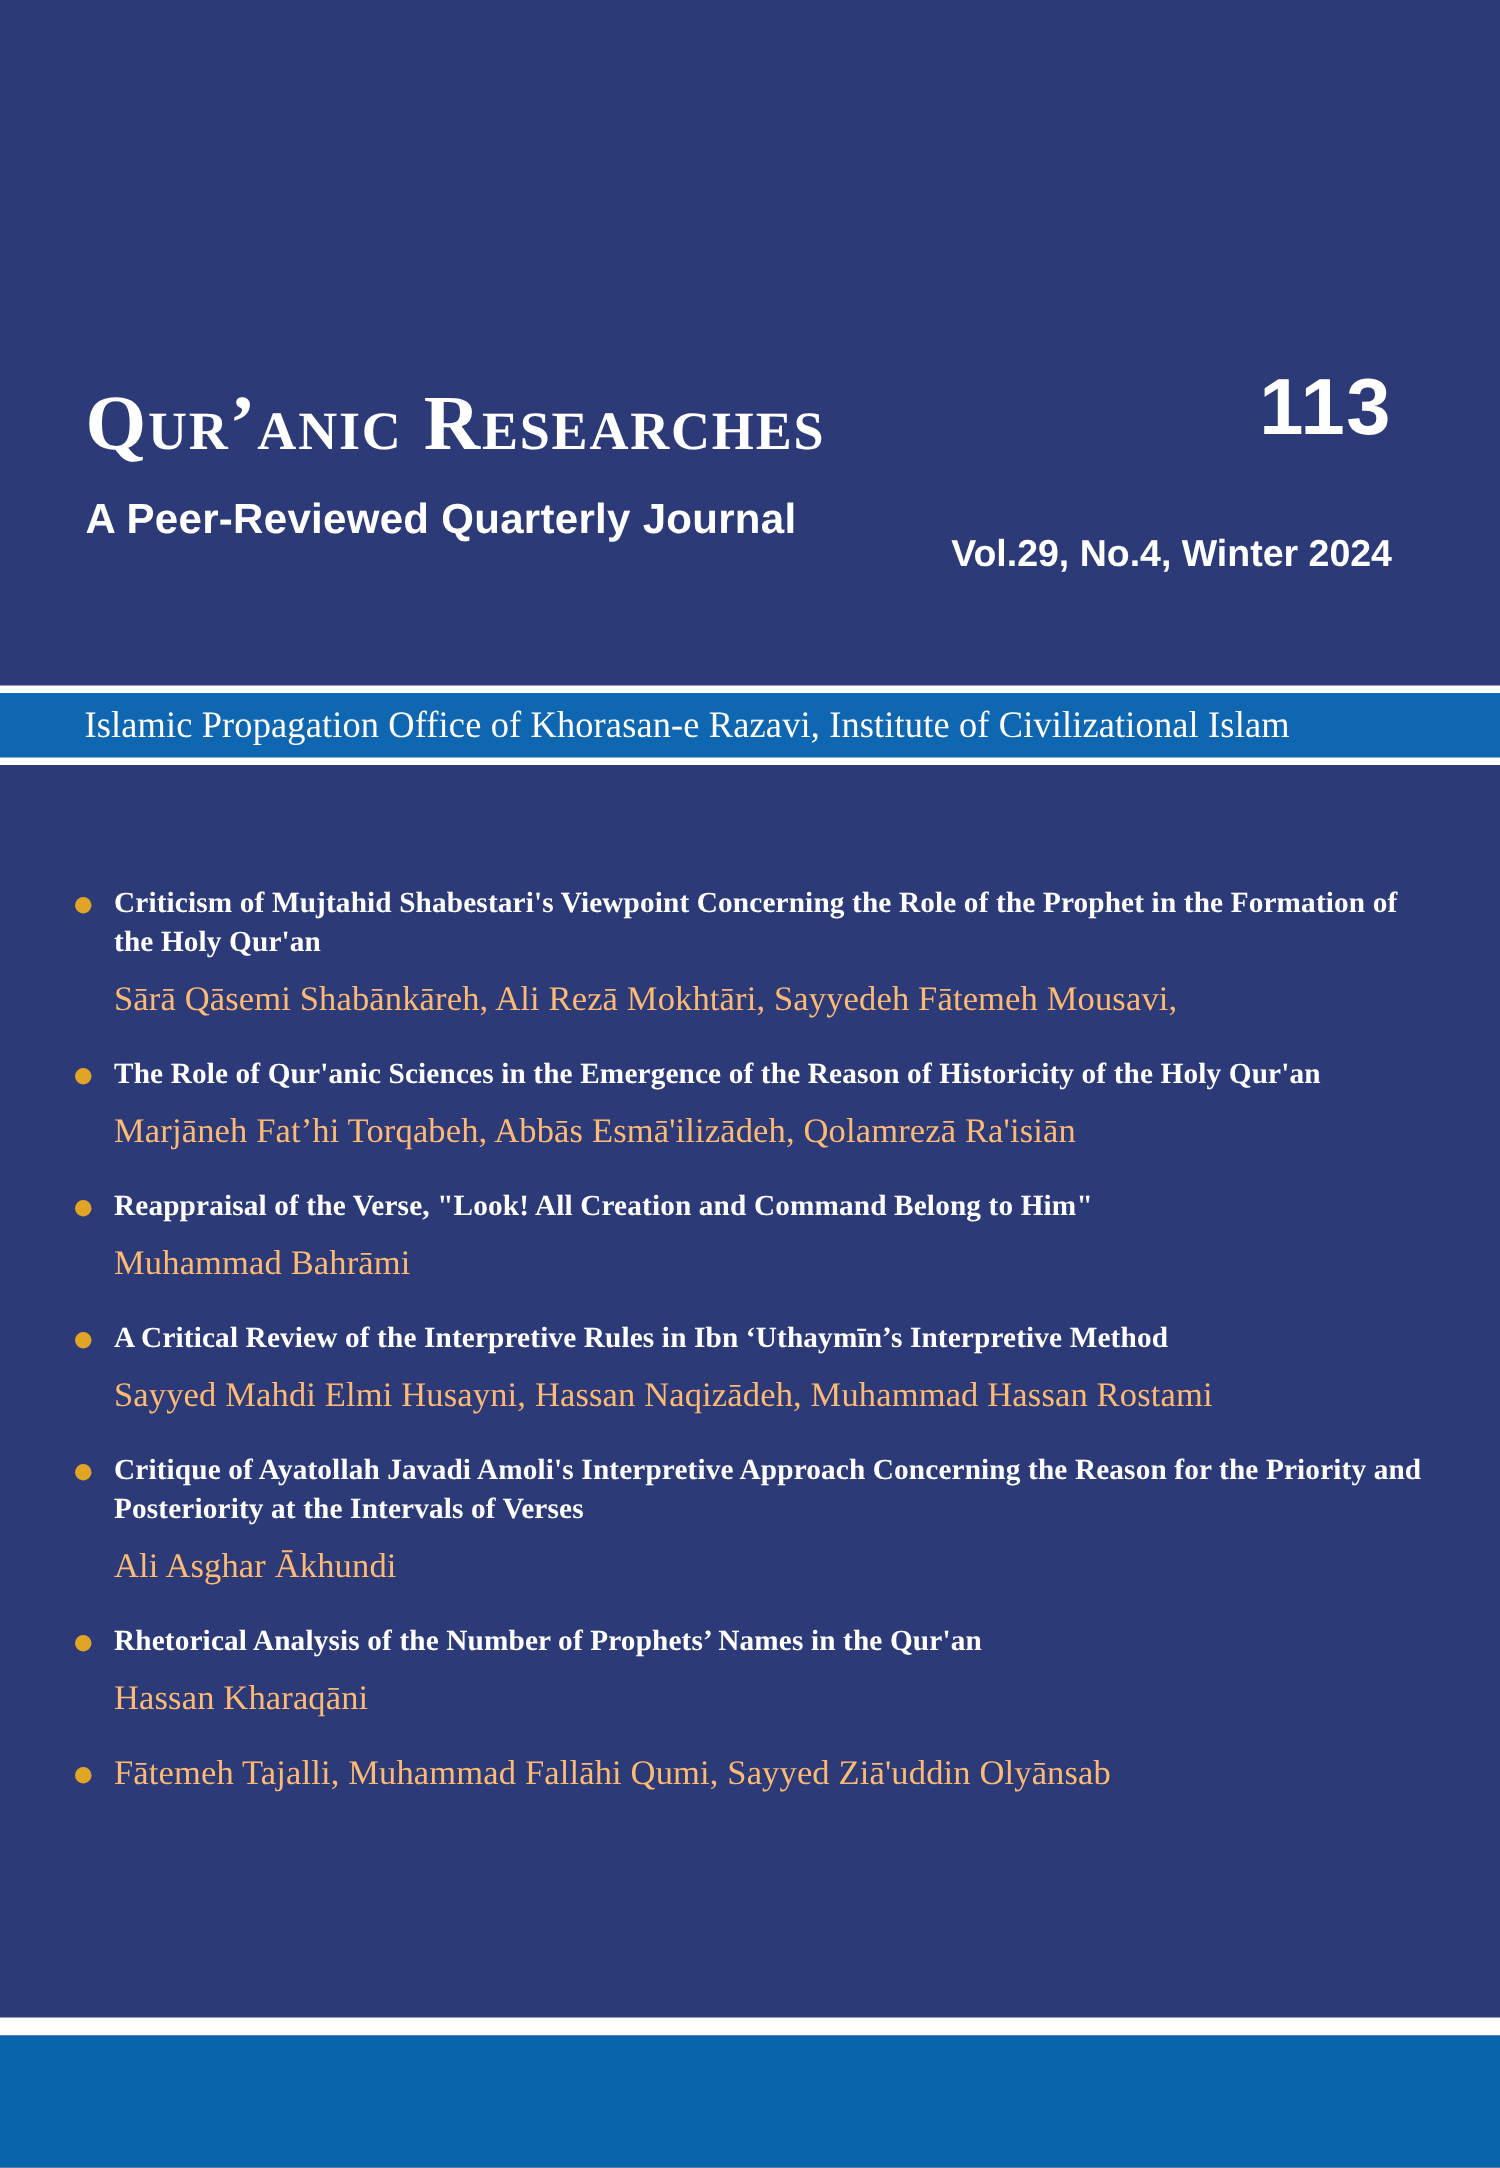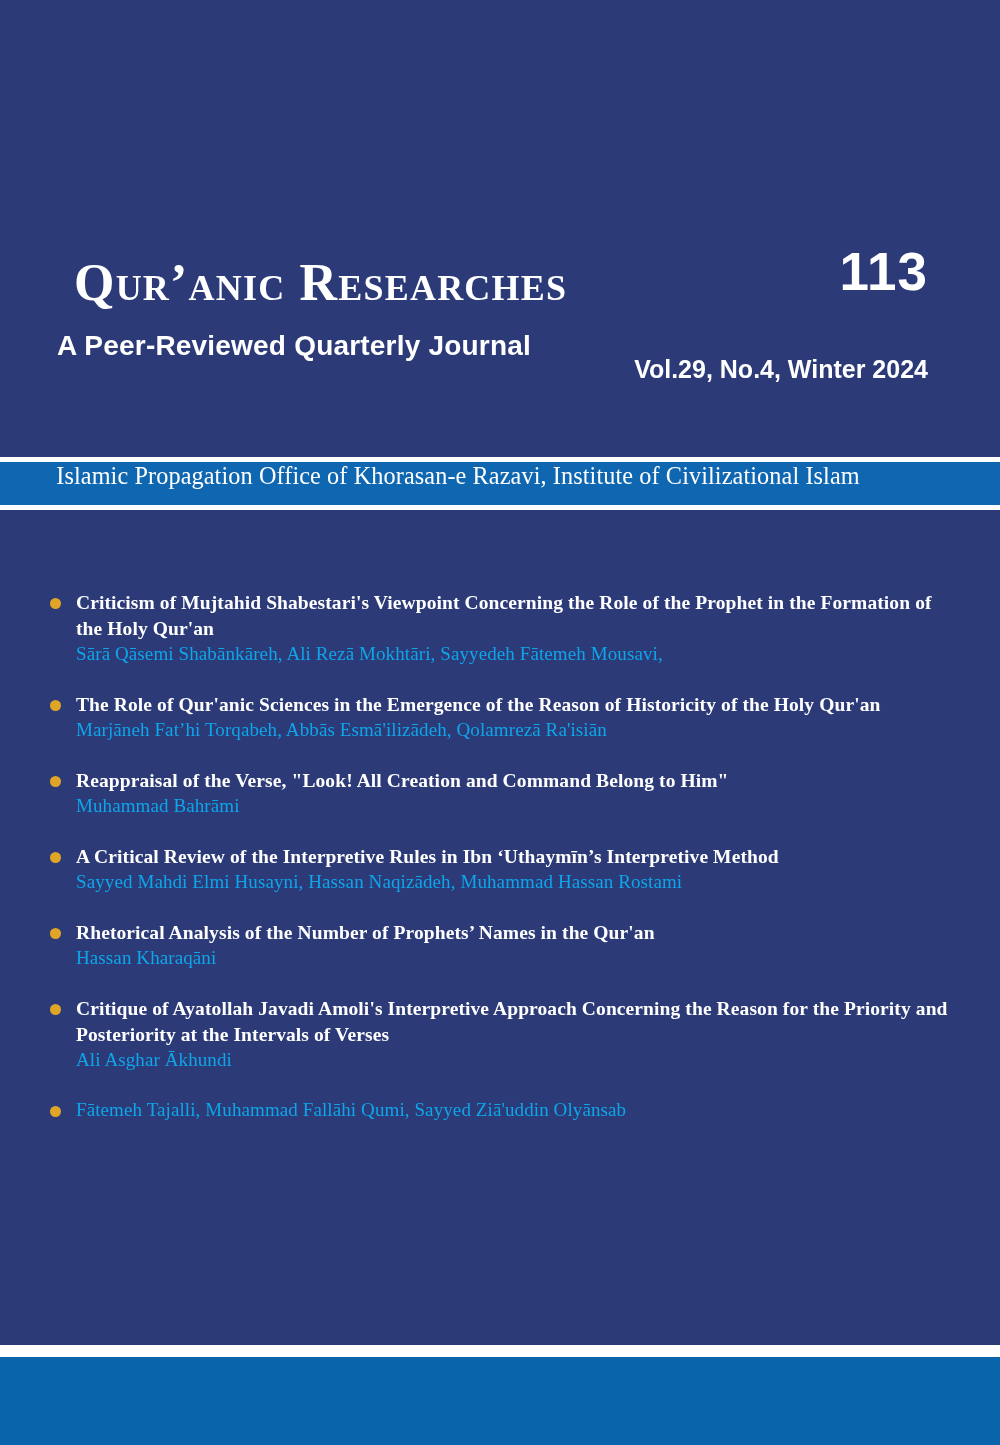--- a/index.html
+++ b/index.html
@@ -35,21 +35,20 @@
     position: absolute;
     left: 57px;
     top: 253px;
     color: #ffffff;
     font-family: "Liberation Serif", "DejaVu Serif", serif;
     font-variant: small-caps;
     font-weight: bold;
     font-size: 52px;
     letter-spacing: 1.2px;
     white-space: nowrap;
-    margin-left: 17px;
   }
 
   .journal-subtitle {
     position: absolute;
     left: 57px;
     top: 330px;
     color: #ffffff;
     font-family: "Liberation Sans", "DejaVu Sans", sans-serif;
     font-weight: bold;
     font-size: 28px;
@@ -90,20 +89,21 @@
     height: 53px;
     background: #ffffff;
     padding: 5px 0;
   }
 
   .publisher-band {
     width: 1000px;
     height: 43px;
     background: #0f67b1;
     display: flex;
+    align-items: center;
   }
 
   .publisher-text {
     color: #ffffff;
     font-family: "Liberation Serif", "DejaVu Serif", serif;
     font-size: 25px;
     letter-spacing: 0.1px;
     padding-left: 58px;
     white-space: nowrap;
     transform: scaleX(0.97);
@@ -138,26 +138,26 @@
   .article-title {
     color: #ffffff;
     font-family: "Liberation Serif", "DejaVu Serif", serif;
     font-weight: bold;
     font-size: 19.5px;
     line-height: 26px;
     letter-spacing: 0.1px;
   }
 
   .article-authors {
-    color: #0ea5e9;
+    color: #fdba74;
     font-family: "Liberation Serif", "DejaVu Serif", serif;
     font-weight: normal;
-    font-size: 19px;
+    font-size: 23px;
     line-height: 24px;
-    margin-top: 0;
+    margin-top: 12px;
     letter-spacing: 0.1px;
   }
 
   
   .footer-gap {
     position: absolute;
     left: 0;
     top: 1345px;
     width: 1000px;
     height: 12px;
@@ -207,30 +207,30 @@
         <div class="article-title">Reappraisal of the Verse, "Look! All Creation and Command Belong to Him"</div>
         <div class="article-authors">Muhammad Bahrāmi</div>
       </div>
       <div class="article">
         <span class="article-bullet"></span>
         <div class="article-title">A Critical Review of the Interpretive Rules in Ibn ‘Uthaymīn’s Interpretive Method</div>
         <div class="article-authors">Sayyed Mahdi Elmi Husayni, Hassan Naqizādeh, Muhammad Hassan Rostami</div>
       </div>
       <div class="article">
         <span class="article-bullet"></span>
+        <div class="article-title">Critique of Ayatollah Javadi Amoli's Interpretive Approach Concerning the Reason for the Priority and Posteriority at the Intervals of Verses</div>
+        <div class="article-authors">Ali Asghar Ākhundi</div>
+      </div>
+      <div class="article">
+        <span class="article-bullet"></span>
         <div class="article-title">Rhetorical Analysis of the Number of Prophets’ Names in the Qur'an</div>
         <div class="article-authors">Hassan Kharaqāni</div>
       </div>
       <div class="article">
         <span class="article-bullet"></span>
-        <div class="article-title">Critique of Ayatollah Javadi Amoli's Interpretive Approach Concerning the Reason for the Priority and Posteriority at the Intervals of Verses</div>
-        <div class="article-authors">Ali Asghar Ākhundi</div>
-      </div>
-      <div class="article">
-        <span class="article-bullet"></span>
         <div class="article-authors">Fātemeh Tajalli, Muhammad Fallāhi Qumi, Sayyed Ziā'uddin Olyānsab</div>
       </div>
     </div>
 
   <div class="footer-gap"></div>
   <div class="footer-band"></div>
 
 </div>
 
 </body></html>

